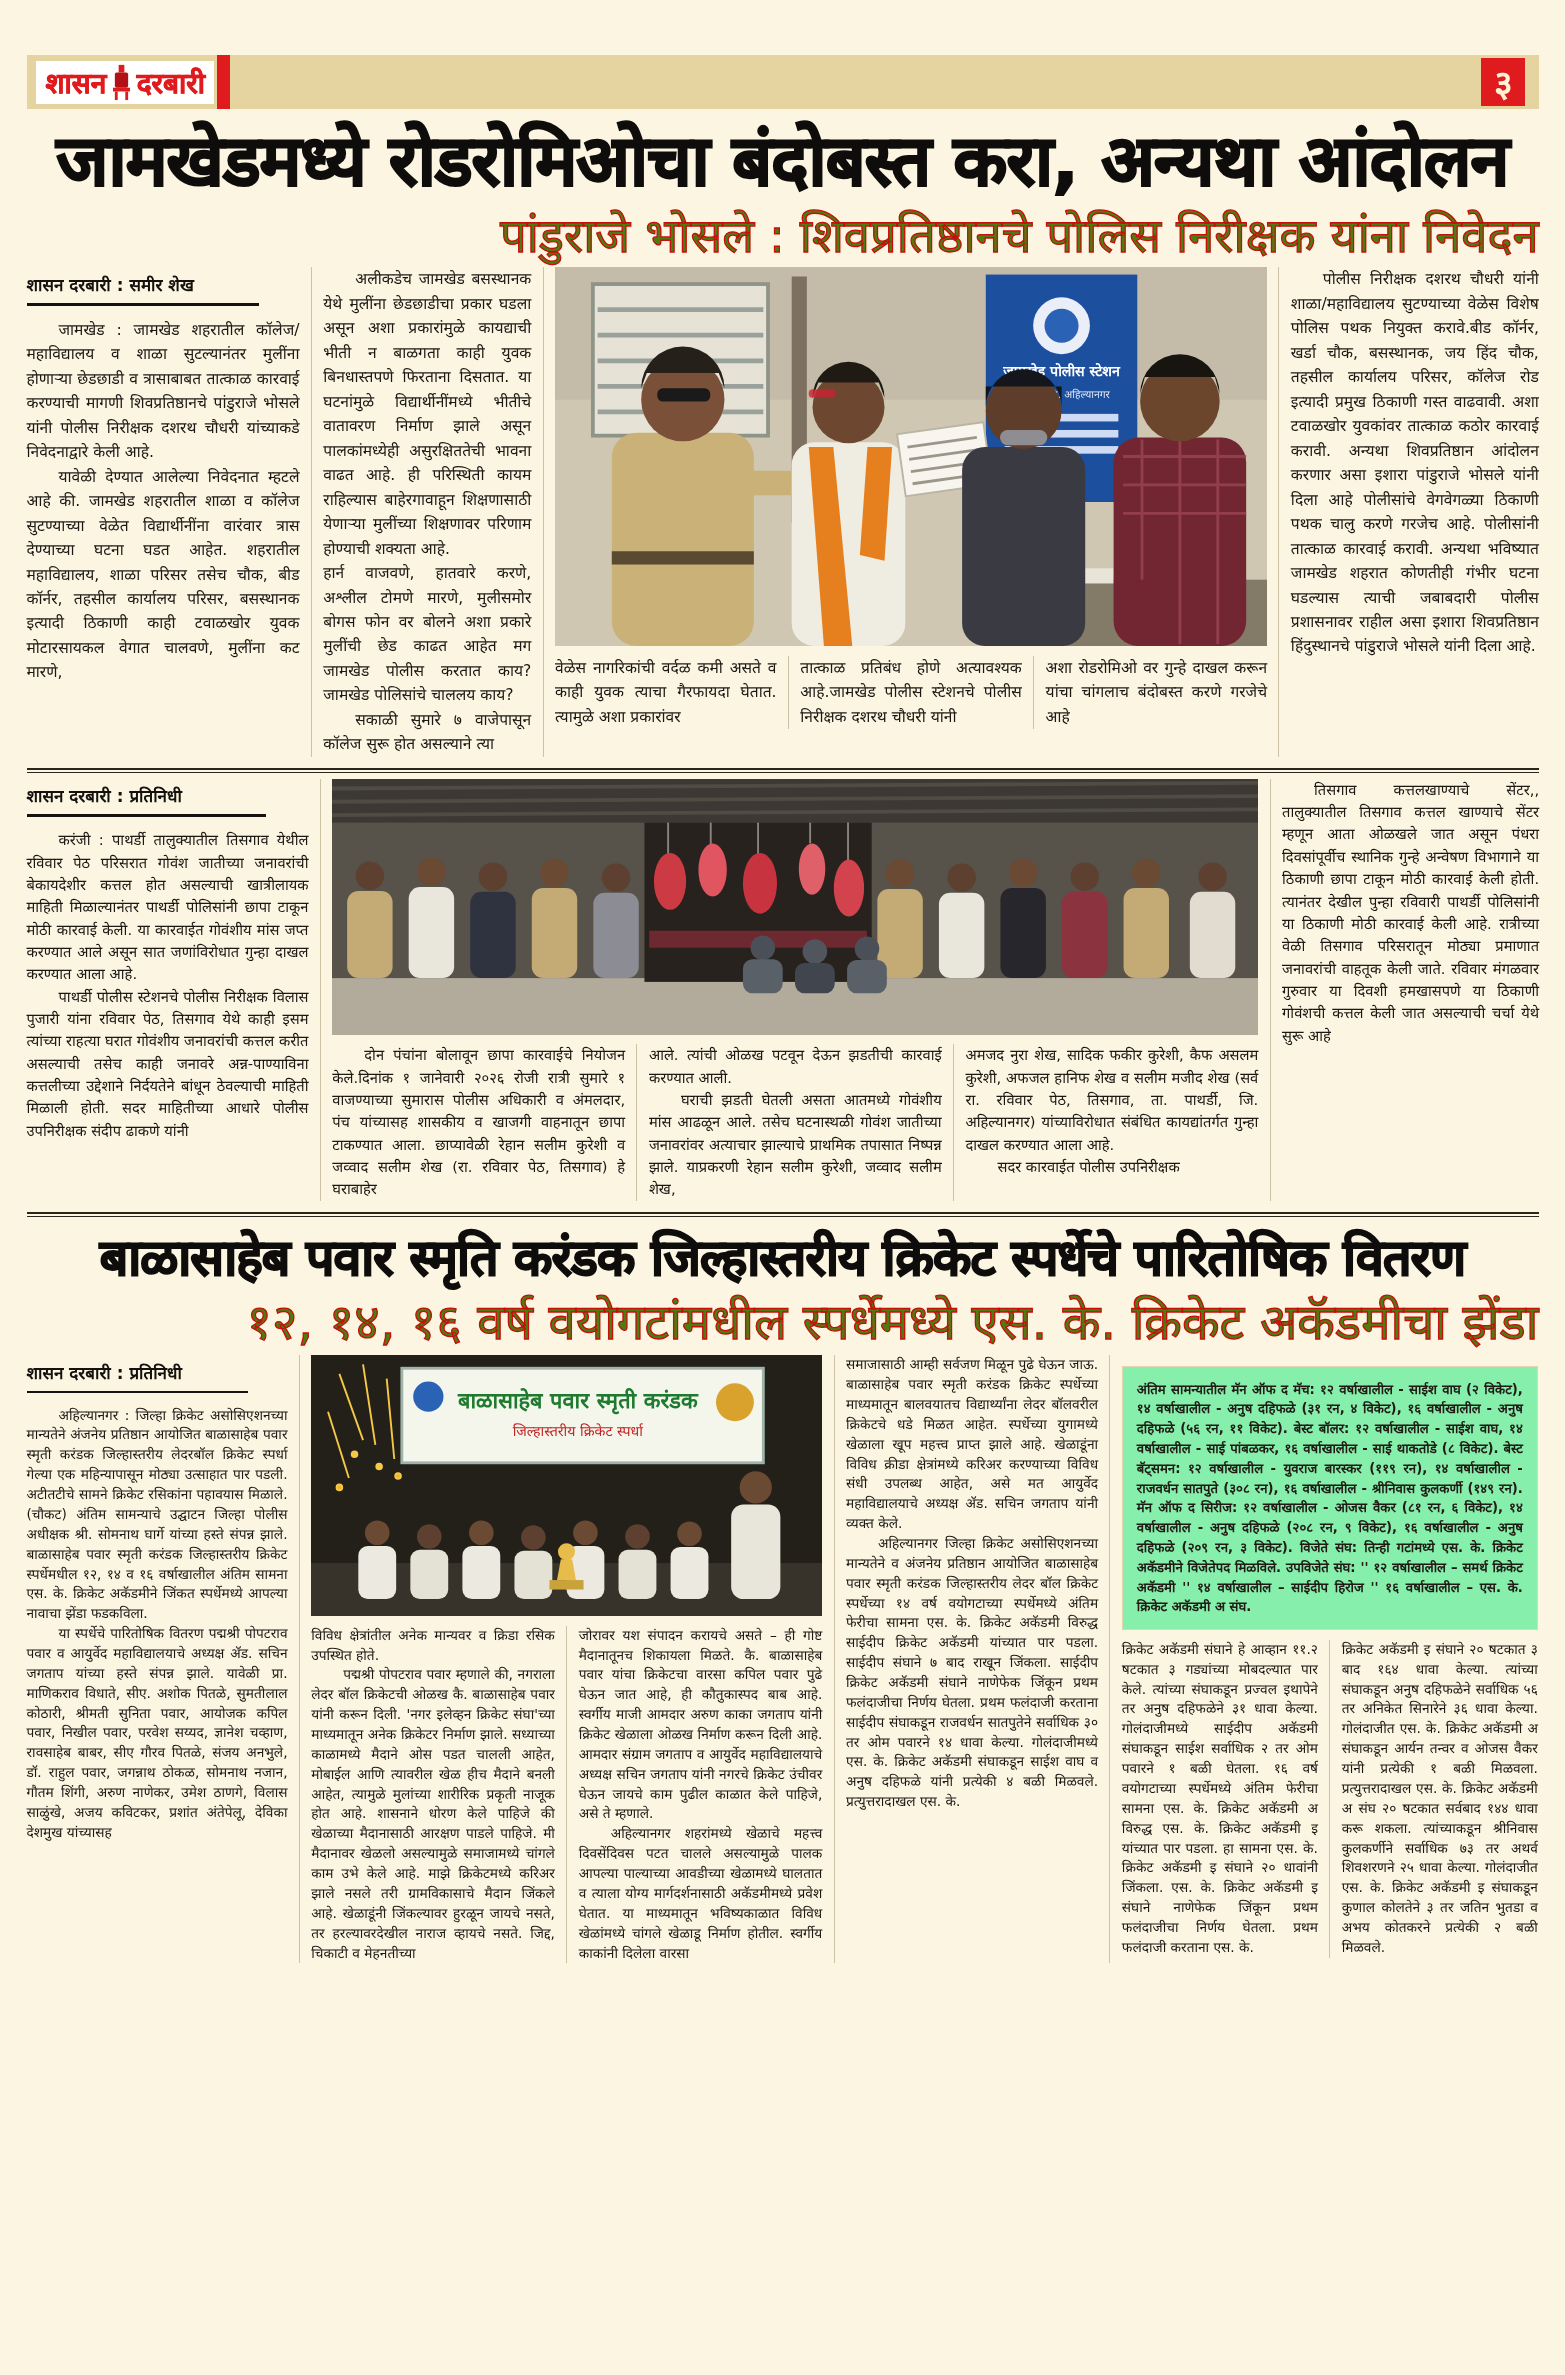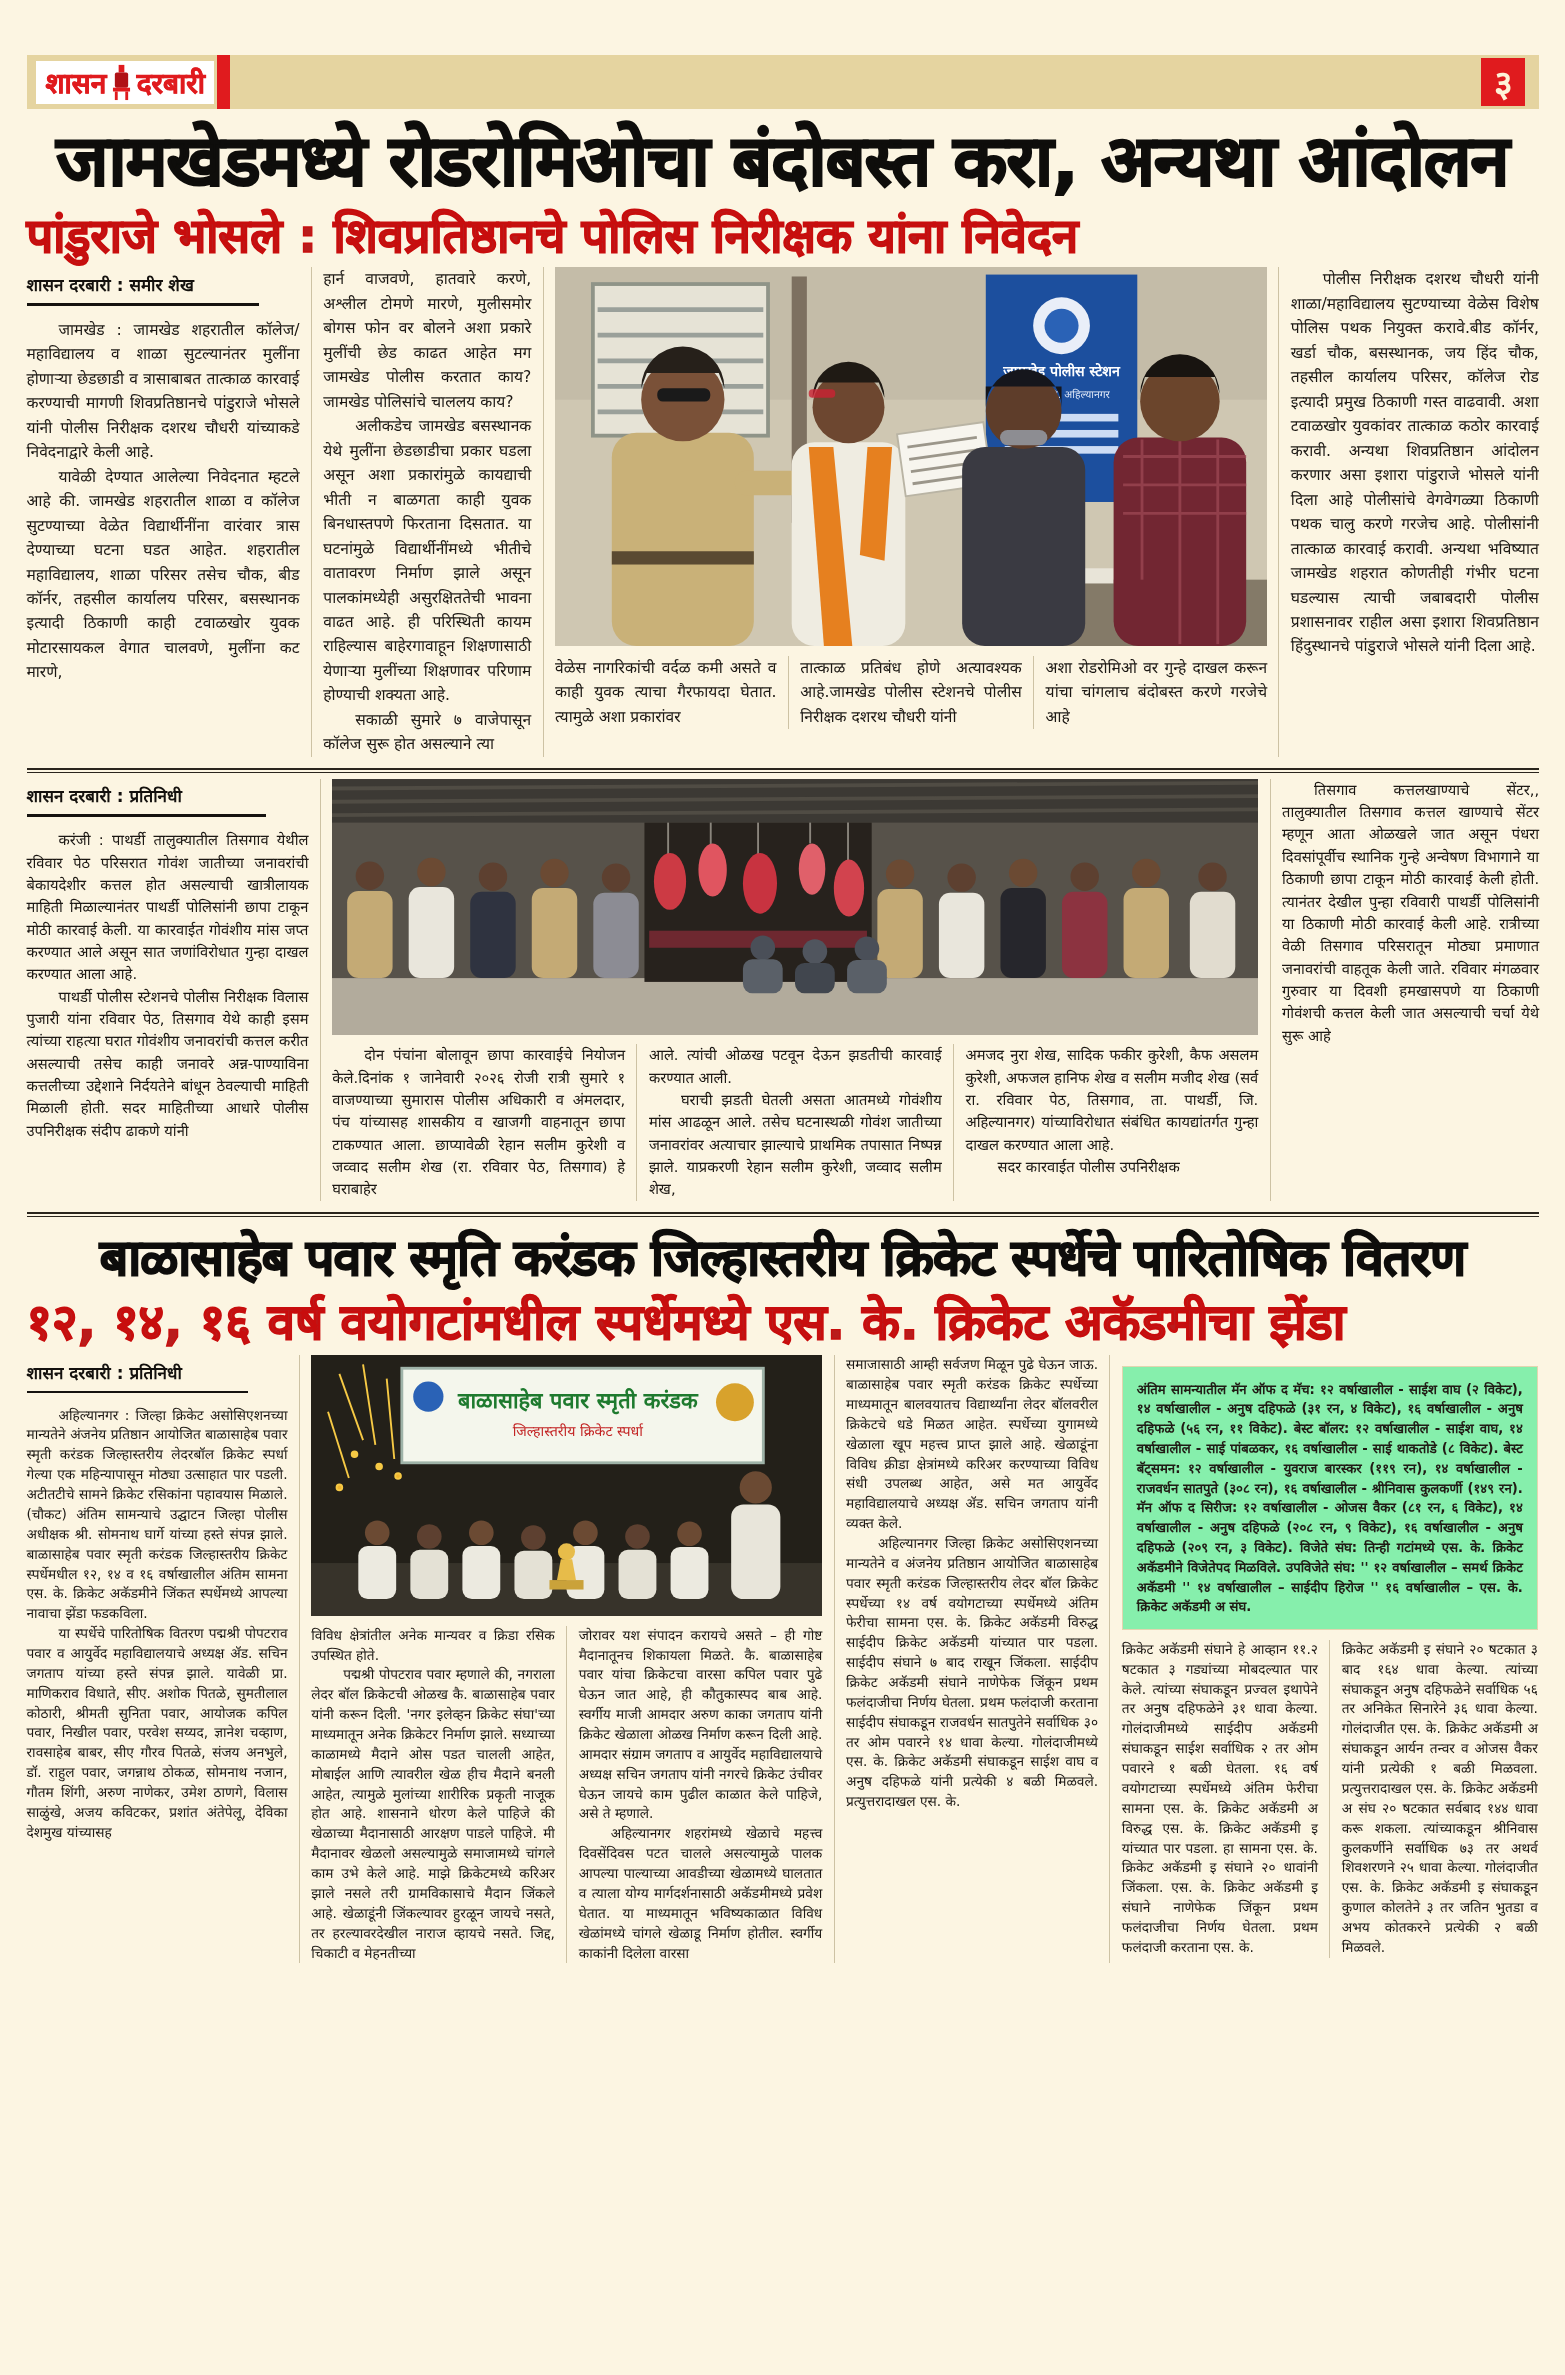--- a/index.html
+++ b/index.html
@@ -7,21 +7,21 @@
   .page{position:relative;width:1565px;height:2375px;overflow:hidden;padding:0 26.5px;box-sizing:border-box;background:#fcf5e2;}
   
   .masthead{margin-top:55px;height:54px;background:#e5d4a0;position:relative;display:flex;align-items:center;}
   .logo-box{background:#fff;height:43px;margin-left:9.5px;padding:0 9.5px;display:flex;align-items:center;gap:4.7px;}
   .logo-text{color:#e01b1e;font-weight:bold;font-size:28px;-webkit-text-stroke:0.6px #e01b1e;}
   .logo-redbar{width:12.3px;height:100%;background:#e01b1e;margin-left:2.8px;}
   .date{position:absolute;left:0;right:0;text-align:center;font-size:27.4px;font-weight:bold;color:#141210;}
   .pageno{position:absolute;right:13.2px;top:2.8px;bottom:2.8px;width:44px;background:#e01b1e;color:#fdf3d8;font-size:36px;font-weight:bold;display:flex;align-items:center;justify-content:center;}
   
   h1{margin:13.2px 0 3.8px;text-align:center;font-size:70px;line-height:1.12;font-weight:900;color:#0e0d0b;-webkit-text-stroke:1.9px #0e0d0b;letter-spacing:-0.9px;}
-  h2.red{margin:9.5px 0 5.7px;text-align:left;font-size:47px;line-height:1.1;font-weight:700;color:#b91c1c;-webkit-text-stroke:1.3px #c80d0d;}
+  h2.red{margin:9.5px 0 5.7px;text-align:right;font-size:47px;line-height:1.1;font-weight:400;color:#4d7c0f;-webkit-text-stroke:1.3px #c80d0d;}
   .a2 h1{font-size:64px;}
   .a3 h1{font-size:50px;-webkit-text-stroke:1.5px #0e0d0b;}
   .a3 h2.red{font-size:49px;}
   
   .cols{display:flex;align-items:stretch;}
   .col{min-width:0;}
   .col + .col{border-left:0.9px solid #cdc2a4;padding-left:11.4px;margin-left:11.4px;}
   .byline{font-size:17px;font-weight:bold;color:#14110e;margin-top:5.7px;}
   .byline-rule{height:2.8px;background:#15120f;width:85%;margin:6.6px 0 12.3px;}
   p.body{margin:0;font-size:15.6px;line-height:1.57;text-align:justify;color:#1b1713;}
@@ -81,22 +81,22 @@
     <h1>जामखेडमध्ये रोडरोमिओचा बंदोबस्त करा, अन्यथा आंदोलन</h1>
     <h2 class="red">पांडुराजे भोसले : शिवप्रतिष्ठानचे पोलिस निरीक्षक यांना निवेदन</h2>
     <div class="cols">
       <div class="col a1-c1">
         <div class="byline">शासन दरबारी : समीर शेख</div>
         <div class="byline-rule"></div>
         <p class="body ind">जामखेड : जामखेड शहरातील कॉलेज/महाविद्यालय व शाळा सुटल्यानंतर मुलींना होणाऱ्या छेडछाडी व त्रासाबाबत तात्काळ कारवाई करण्याची मागणी शिवप्रतिष्ठानचे पांडुराजे भोसले यांनी पोलीस निरीक्षक दशरथ चौधरी यांच्याकडे निवेदनाद्वारे केली आहे.</p>
         <p class="body ind">यावेळी देण्यात आलेल्या निवेदनात म्हटले आहे की. जामखेड शहरातील शाळा व कॉलेज सुटण्याच्या वेळेत विद्यार्थीनींना वारंवार त्रास देण्याच्या घटना घडत आहेत. शहरातील महाविद्यालय, शाळा परिसर तसेच चौक, बीड कॉर्नर, तहसील कार्यालय परिसर, बसस्थानक इत्यादी ठिकाणी काही टवाळखोर युवक मोटारसायकल वेगात चालवणे, मुलींना कट मारणे,</p>
       </div>
       <div class="col a1-c2">
+        <p class="body ind">अलीकडेच जामखेड बसस्थानक येथे मुलींना छेडछाडीचा प्रकार घडला असून अशा प्रकारांमुळे कायद्याची भीती न बाळगता काही युवक बिनधास्तपणे फिरताना दिसतात. या घटनांमुळे विद्यार्थीनींमध्ये भीतीचे वातावरण निर्माण झाले असून पालकांमध्येही असुरक्षिततेची भावना वाढत आहे. ही परिस्थिती कायम राहिल्यास बाहेरगावाहून शिक्षणासाठी येणाऱ्या मुलींच्या शिक्षणावर परिणाम होण्याची शक्यता आहे.</p>
         <p class="body">हार्न वाजवणे, हातवारे करणे, अश्लील टोमणे मारणे, मुलीसमोर बोगस फोन वर बोलने अशा प्रकारे मुलींची छेड काढत आहेत मग जामखेड पोलीस करतात काय? जामखेड पोलिसांचे चाललय काय?</p>
-        <p class="body ind">अलीकडेच जामखेड बसस्थानक येथे मुलींना छेडछाडीचा प्रकार घडला असून अशा प्रकारांमुळे कायद्याची भीती न बाळगता काही युवक बिनधास्तपणे फिरताना दिसतात. या घटनांमुळे विद्यार्थीनींमध्ये भीतीचे वातावरण निर्माण झाले असून पालकांमध्येही असुरक्षिततेची भावना वाढत आहे. ही परिस्थिती कायम राहिल्यास बाहेरगावाहून शिक्षणासाठी येणाऱ्या मुलींच्या शिक्षणावर परिणाम होण्याची शक्यता आहे.</p>
         <p class="body ind">सकाळी सुमारे ७ वाजेपासून कॉलेज सुरू होत असल्याने त्या</p>
       </div>
       <div class="col a1-mid">
         <figure class="photo a1-photo">
           <svg viewBox="0 0 752 400" preserveAspectRatio="none">
             <rect width="752" height="400" fill="#cfc7b2"></rect>
             <rect width="752" height="140" fill="#c4bca8"></rect>
 
             <g>
               <rect x="40" y="18" width="185" height="160" fill="#e6e3d6" stroke="#8f9488" stroke-width="4"></rect>

